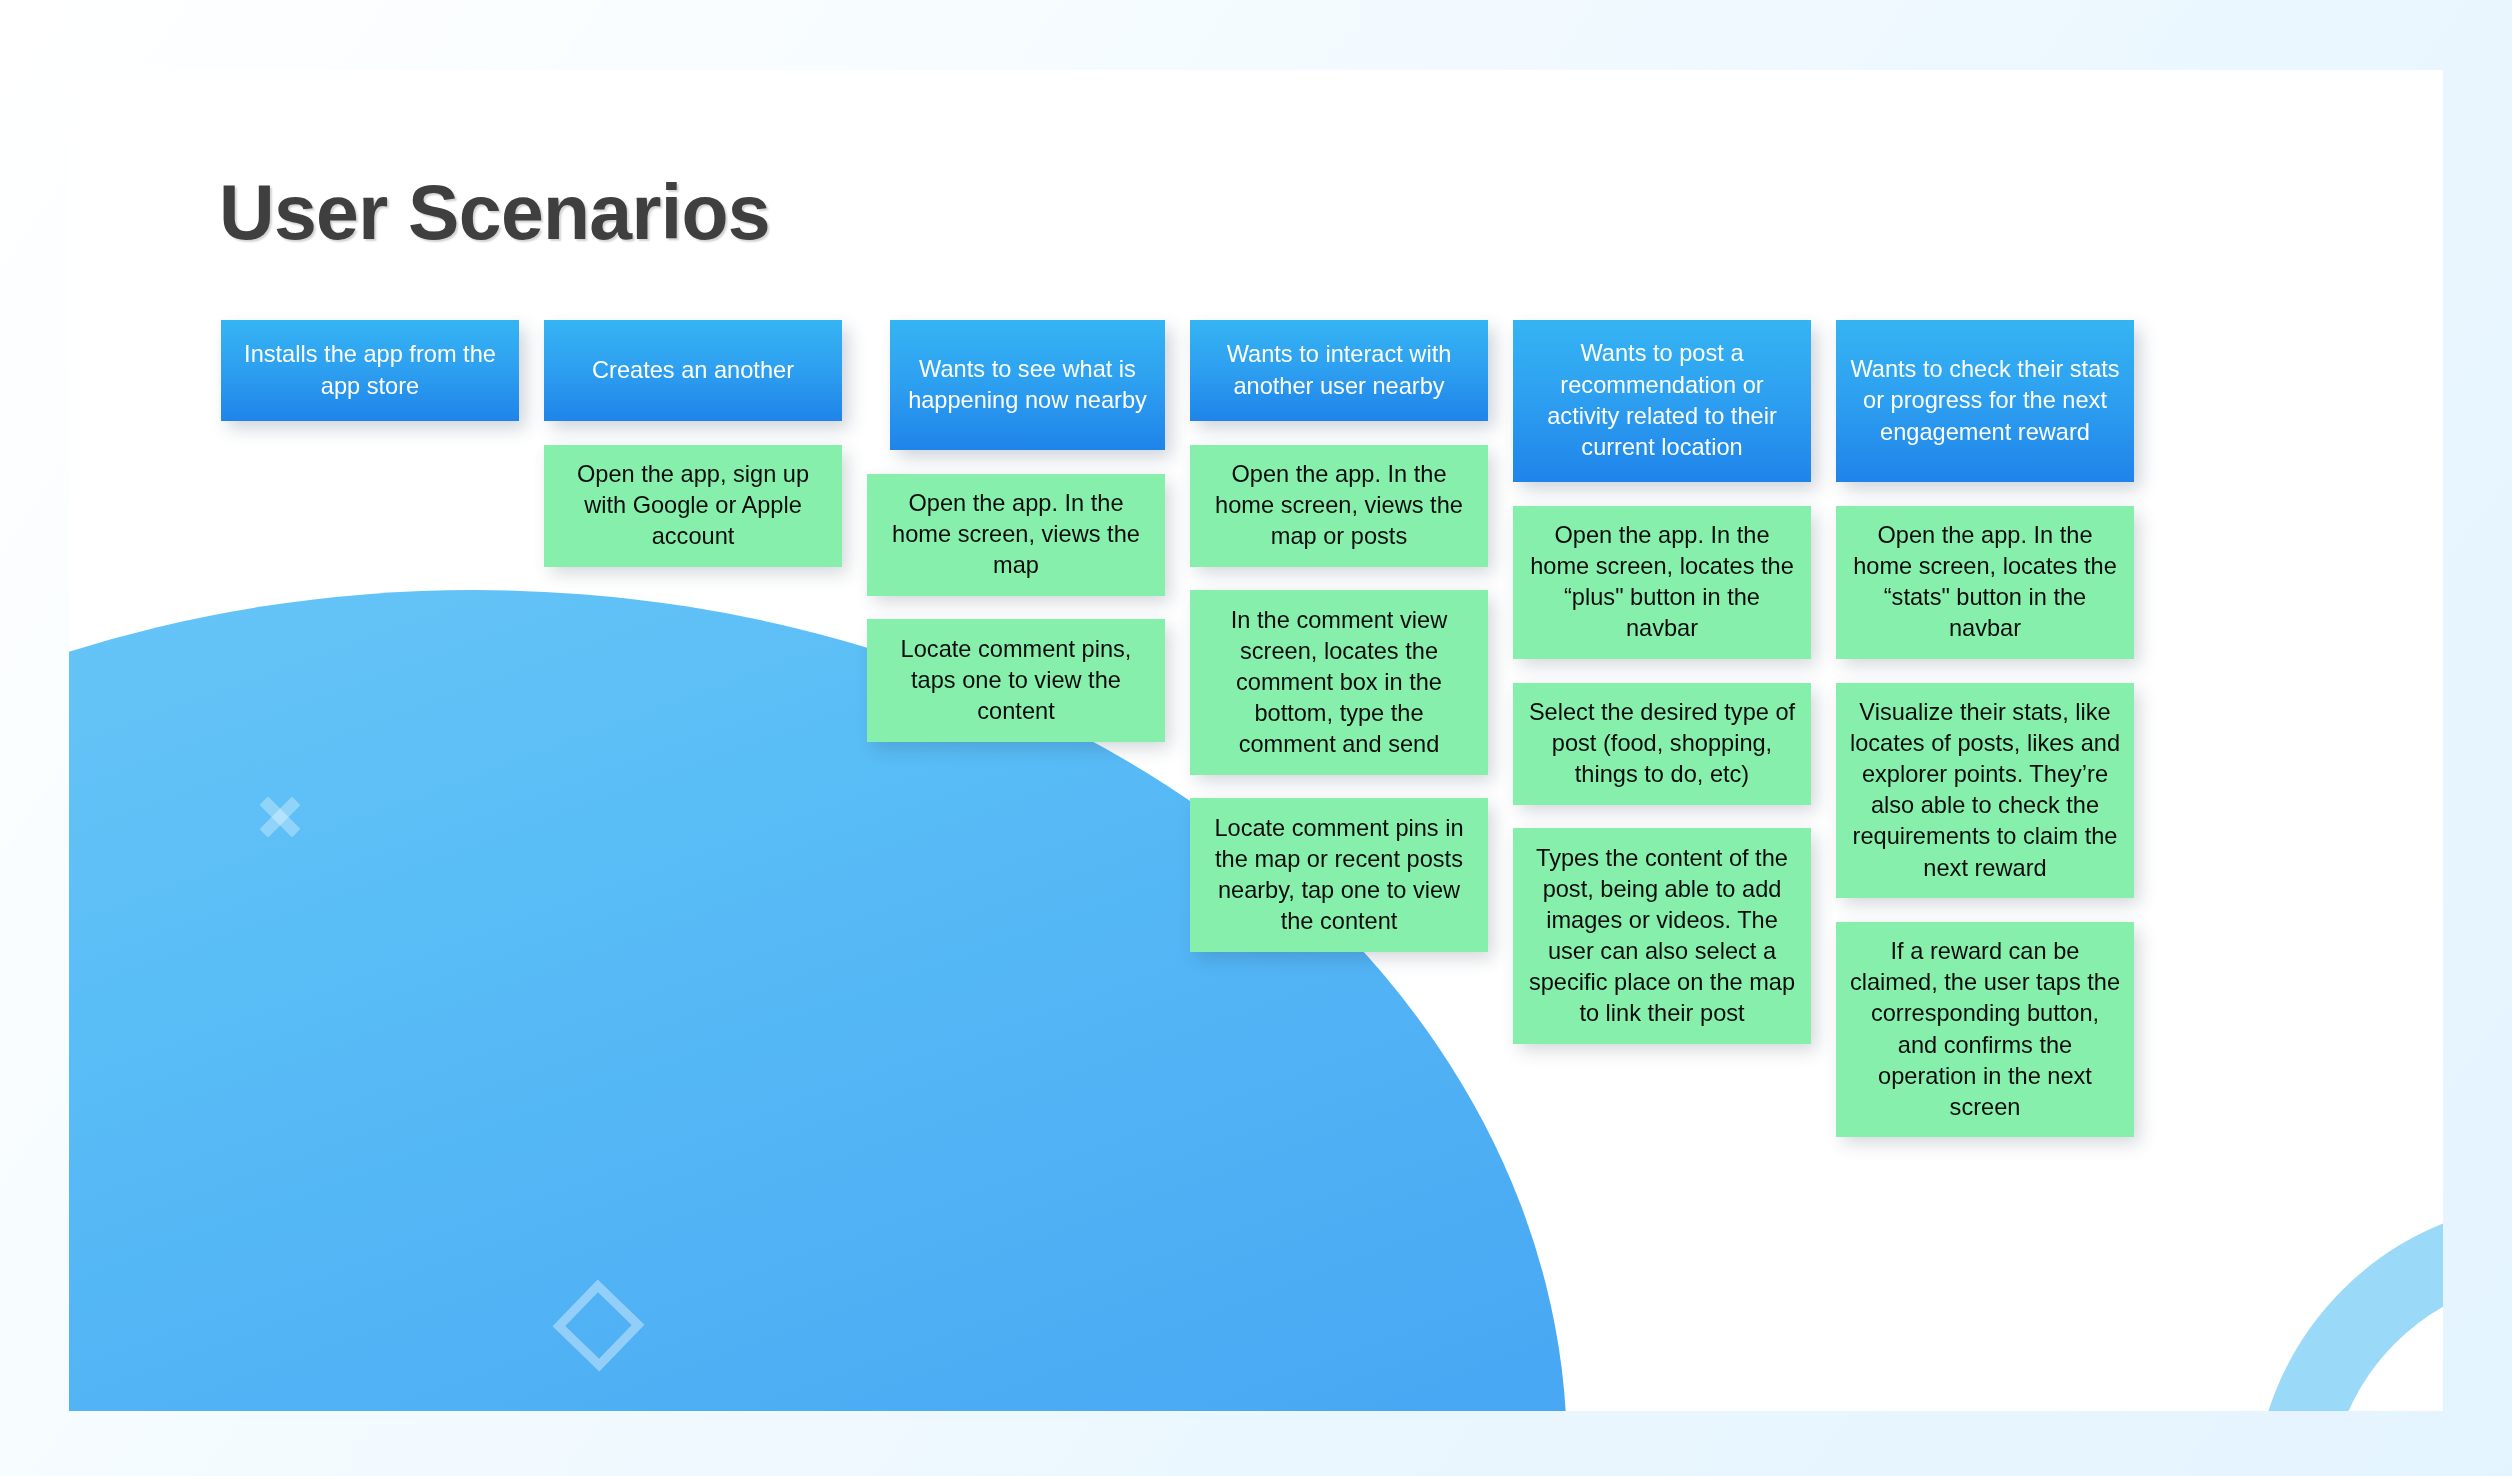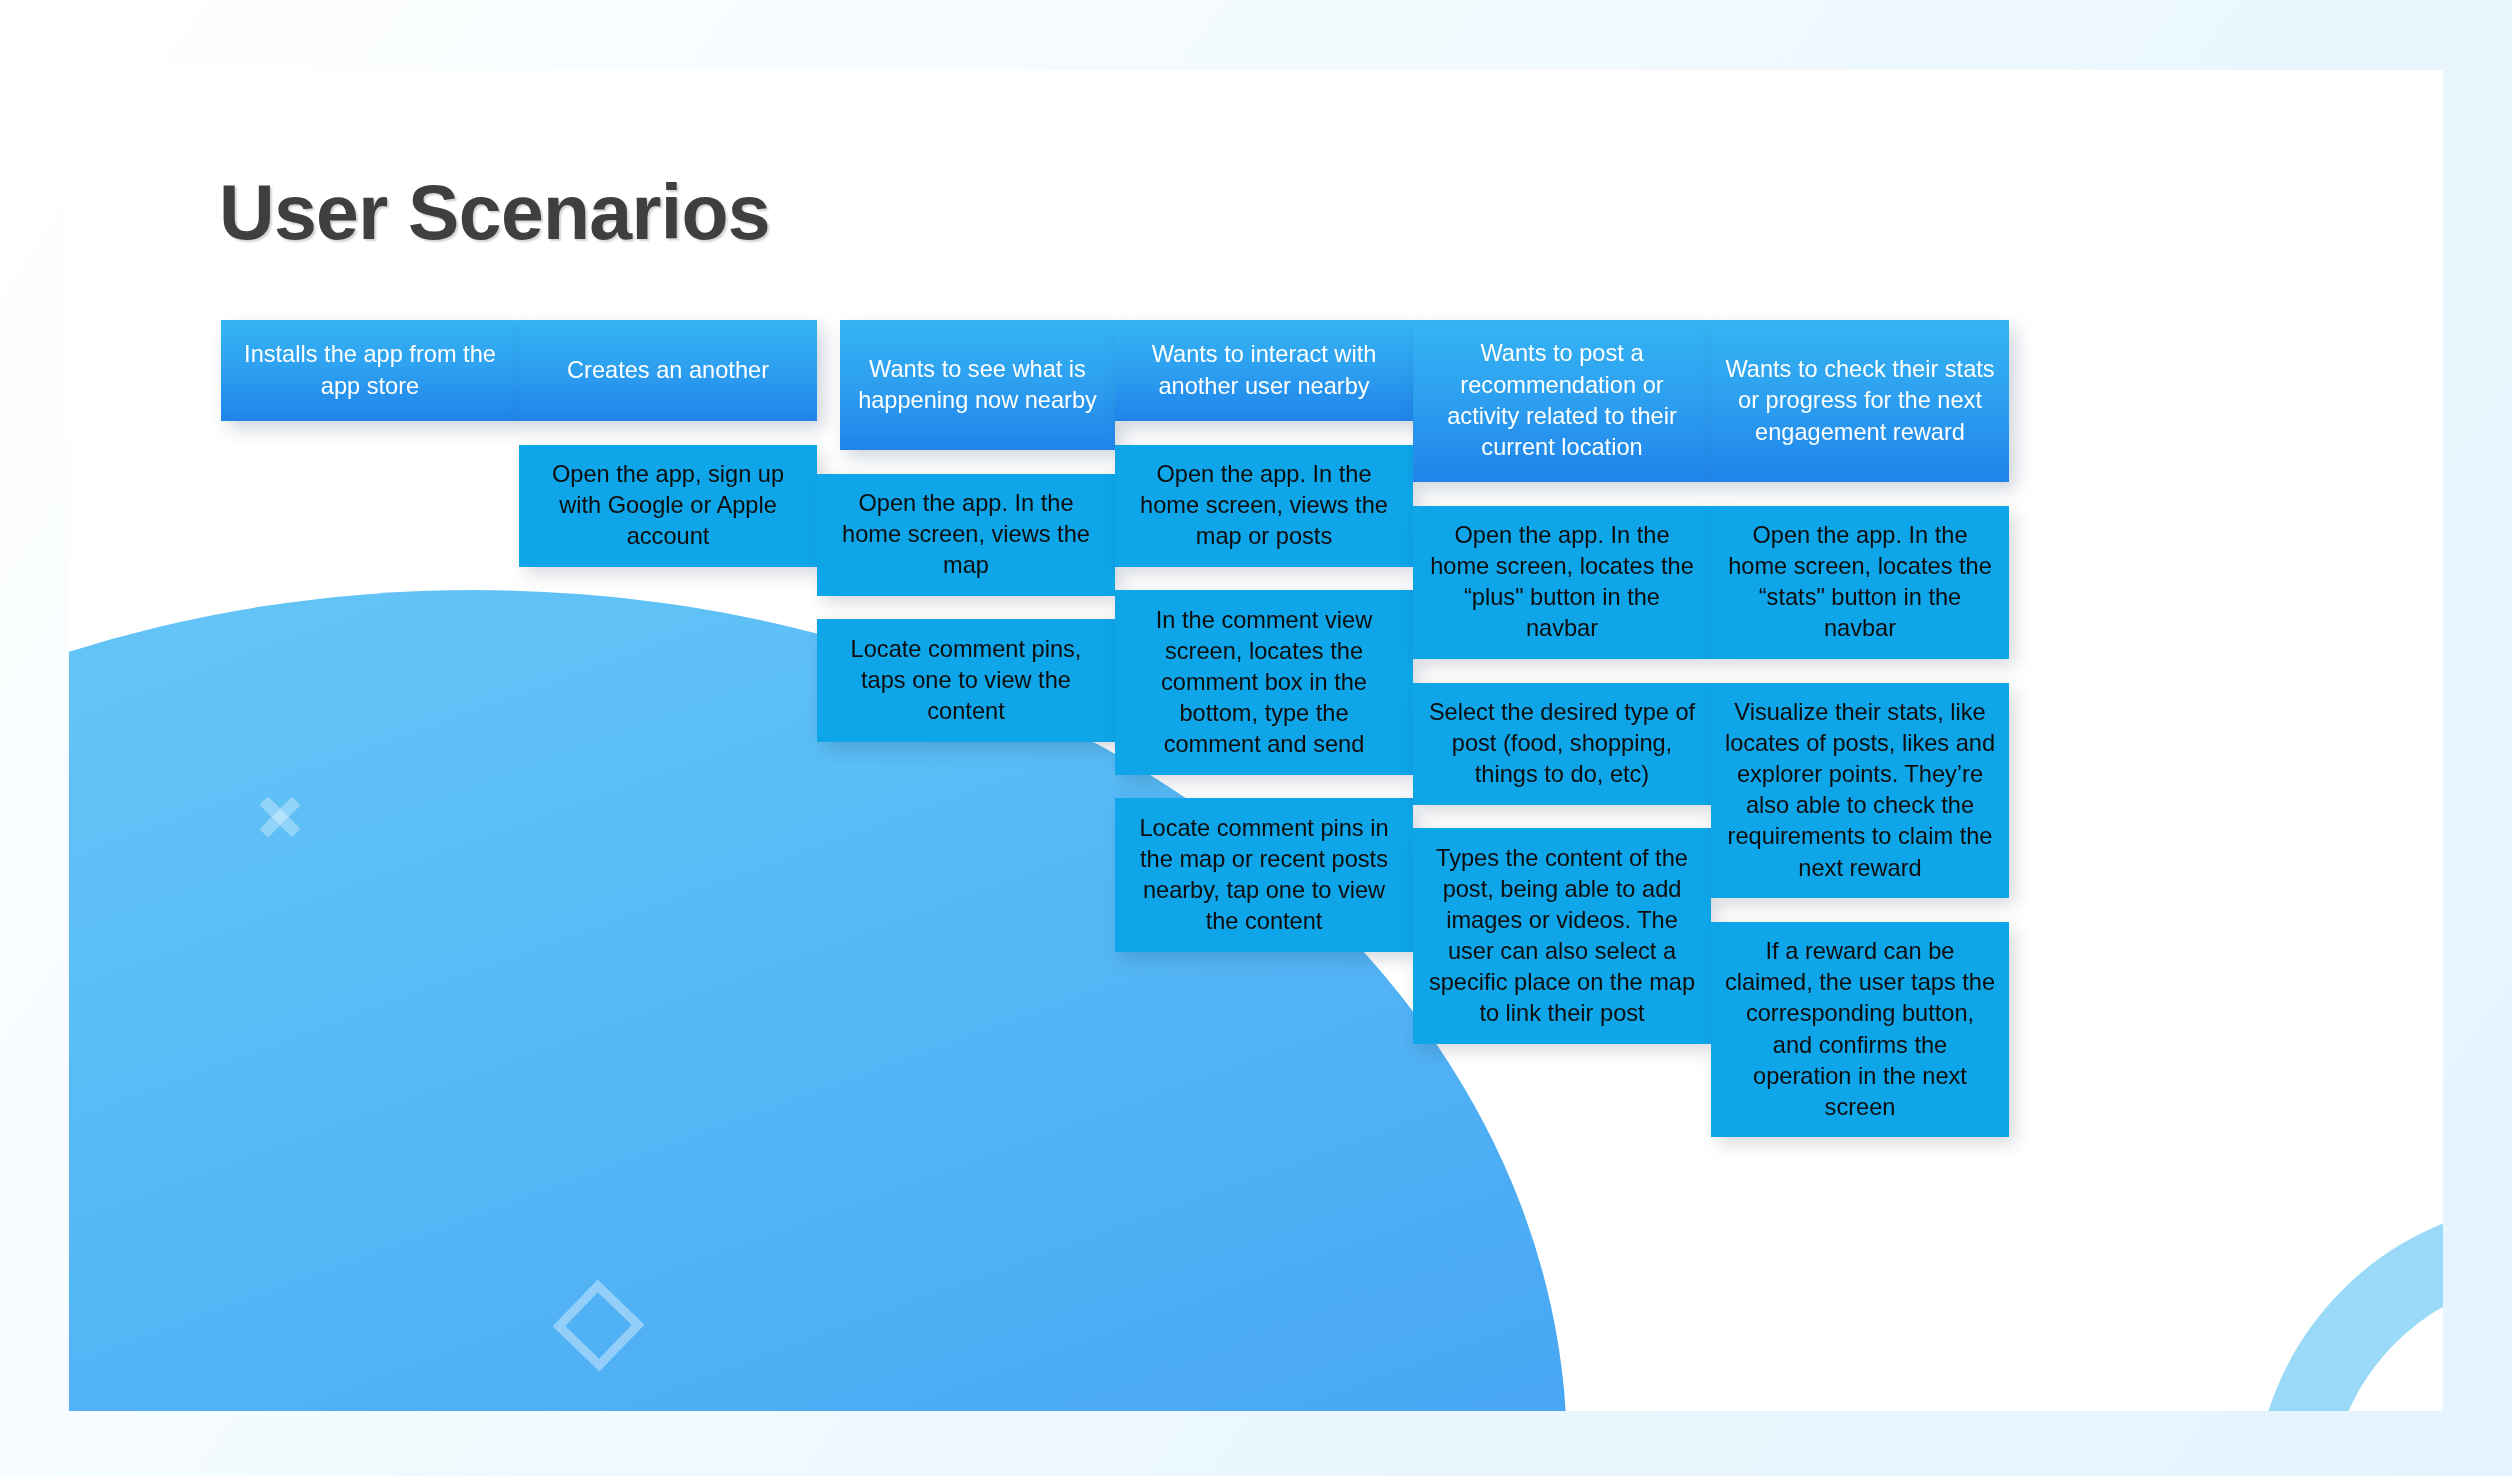--- a/index.html
+++ b/index.html
@@ -94,20 +94,21 @@
     white-space: nowrap;
   }
 
   
   .grid {
     position: absolute;
     left: 152px;
     top: 250px;
     width: 2094px;
     display: flex;
+    gap: 25px;
     align-items: flex-start;
   }
   .column {
     width: 298px;
     display: flex;
     flex-direction: column;
     flex: 0 0 298px;
   }
 
   .scenario-header {
@@ -121,21 +122,21 @@
     box-shadow: 6.5px 7.9px 17px rgba(30,60,90,0.22);
     display: flex;
     align-items: center;
     justify-content: center;
   }
   .h-2line { min-height: 101px; }
   .h-3line { min-height: 130px; margin-left: 23px; }
   .h-4line { min-height: 162px; }
 
   .step-card {
-    background: #0ea5e9;
+    background: #86efac;
     color: #0d0d0d;
     font-size: 23.6px;
     line-height: 1.32;
     text-align: center;
     padding: 14.4px 13px;
     box-sizing: border-box;
     box-shadow: 5.9px 7.2px 17px rgba(40,60,80,0.20);
     margin-top: 23.6px;
     display: flex;
     align-items: center;

